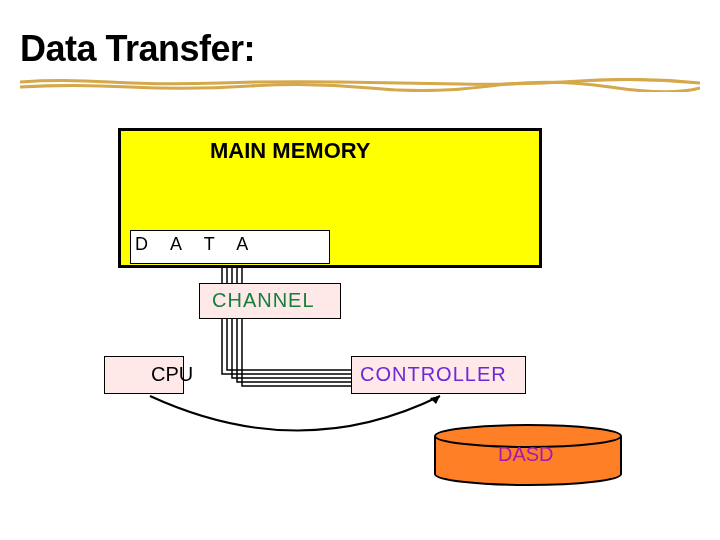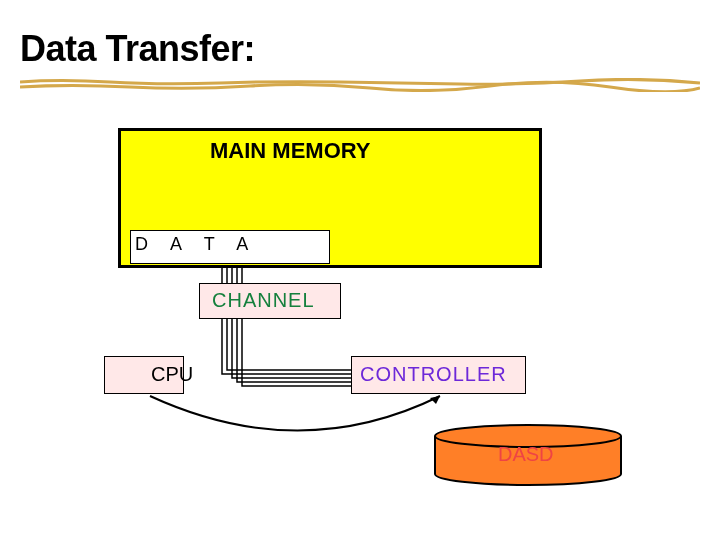--- a/index.html
+++ b/index.html
@@ -11,21 +11,21 @@
   .main-memory-label { position: absolute; left: 210px; top: 138px; font-size: 22px; font-weight: 700; font-family: Arial, sans-serif; color: #000; }
   .data-box { position: absolute; left: 130px; top: 230px; width: 200px; height: 34px; background: #fff; border: 1px solid #000; }
   .data-label { position: absolute; left: 135px; top: 234px; font-size: 18px; font-weight: 400; color: #000; letter-spacing: 9px; font-family: Arial, sans-serif; }
   .channel-box { position: absolute; left: 199px; top: 283px; width: 142px; height: 36px; background: #ffe8e8; border: 1px solid #000; }
   .channel-label { position: absolute; left: 212px; top: 289px; font-size: 20px; font-weight: 400; color: #15803d; letter-spacing: 1px; font-family: Arial, sans-serif; }
   .cpu-box { position: absolute; left: 104px; top: 356px; width: 80px; height: 38px; background: #ffe8e8; border: 1px solid #000; }
   .cpu-label { position: absolute; left: 115px; top: 363px; font-size: 20px; font-weight: 400; color: #000; font-family: Arial, sans-serif; margin-left: 36px; }
   .controller-box { position: absolute; left: 351px; top: 356px; width: 175px; height: 38px; background: #ffe8e8; border: 1px solid #000; }
   .controller-label { position: absolute; left: 360px; top: 363px; font-size: 20px; font-weight: 400; color: #6d28d9; letter-spacing: 1px; font-family: Arial, sans-serif; }
   .dasd-cyl { position: absolute; left: 433px; top: 424px; width: 190px; height: 62px; }
-  .dasd-label { position: absolute; left: 498px; top: 443px; font-size: 20px; font-weight: 400; color: #ef4444; font-family: Arial, sans-serif; z-index: 5; }
+  .dasd-label { position: absolute; left: 498px; top: 443px; font-size: 20px; font-weight: 400; color: #a21caf; font-family: Arial, sans-serif; z-index: 5; }
   .lines-svg { position: absolute; left: 0; top: 0; width: 720px; height: 540px; pointer-events: none; }
 </style>
 </head>
 <body>
 
 <div class="title">Data Transfer:</div>
 
 <div class="underline">
   <svg viewBox="0 0 680 14" preserveAspectRatio="none">
     <path d="M0 4 Q 40 1 90 4 T 200 5 T 320 4 T 440 6 T 560 3 T 680 5" stroke="#d4a84b" stroke-width="3" fill="none"></path>

